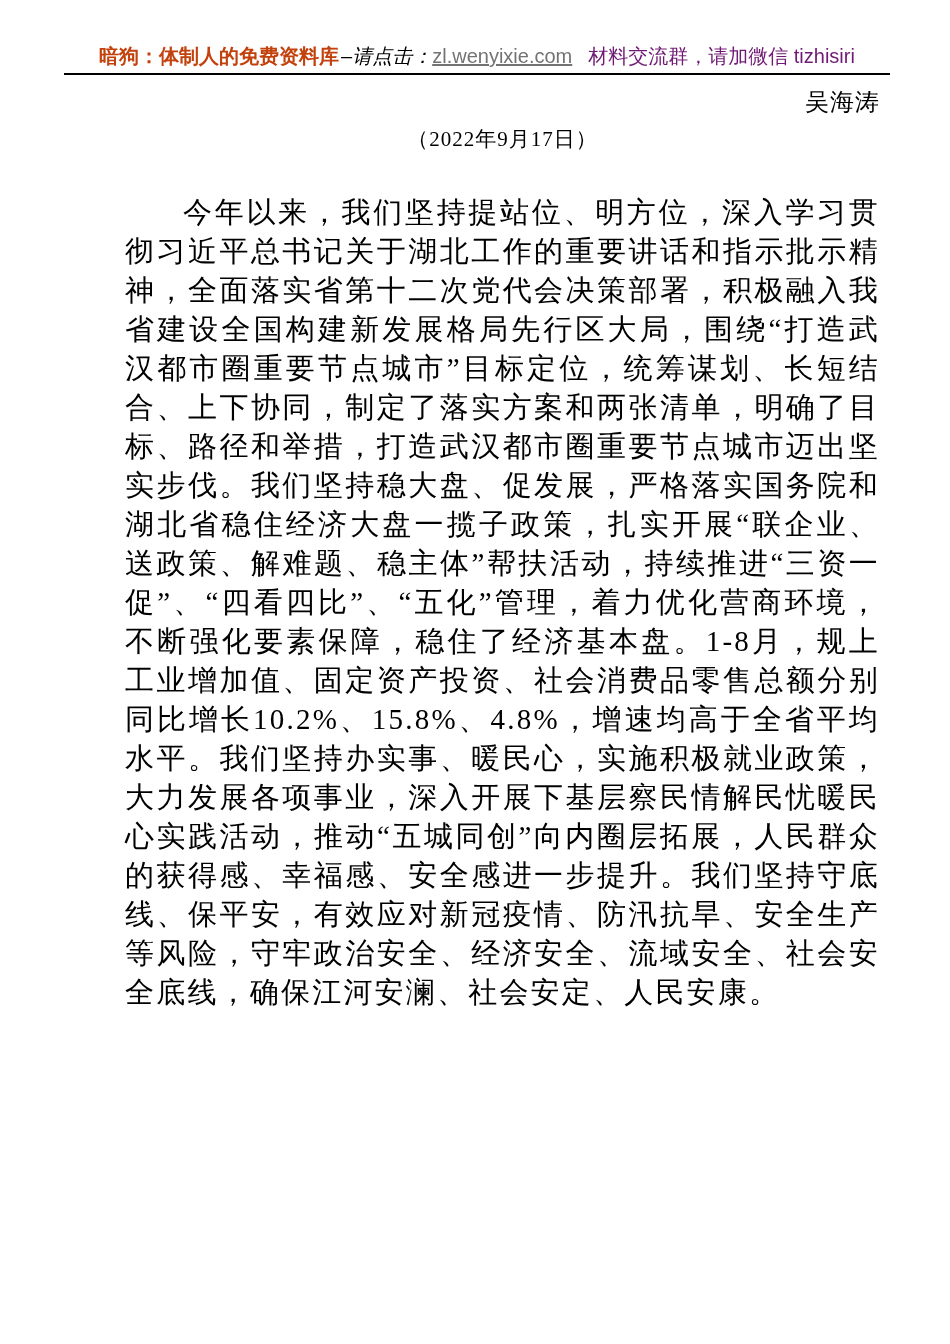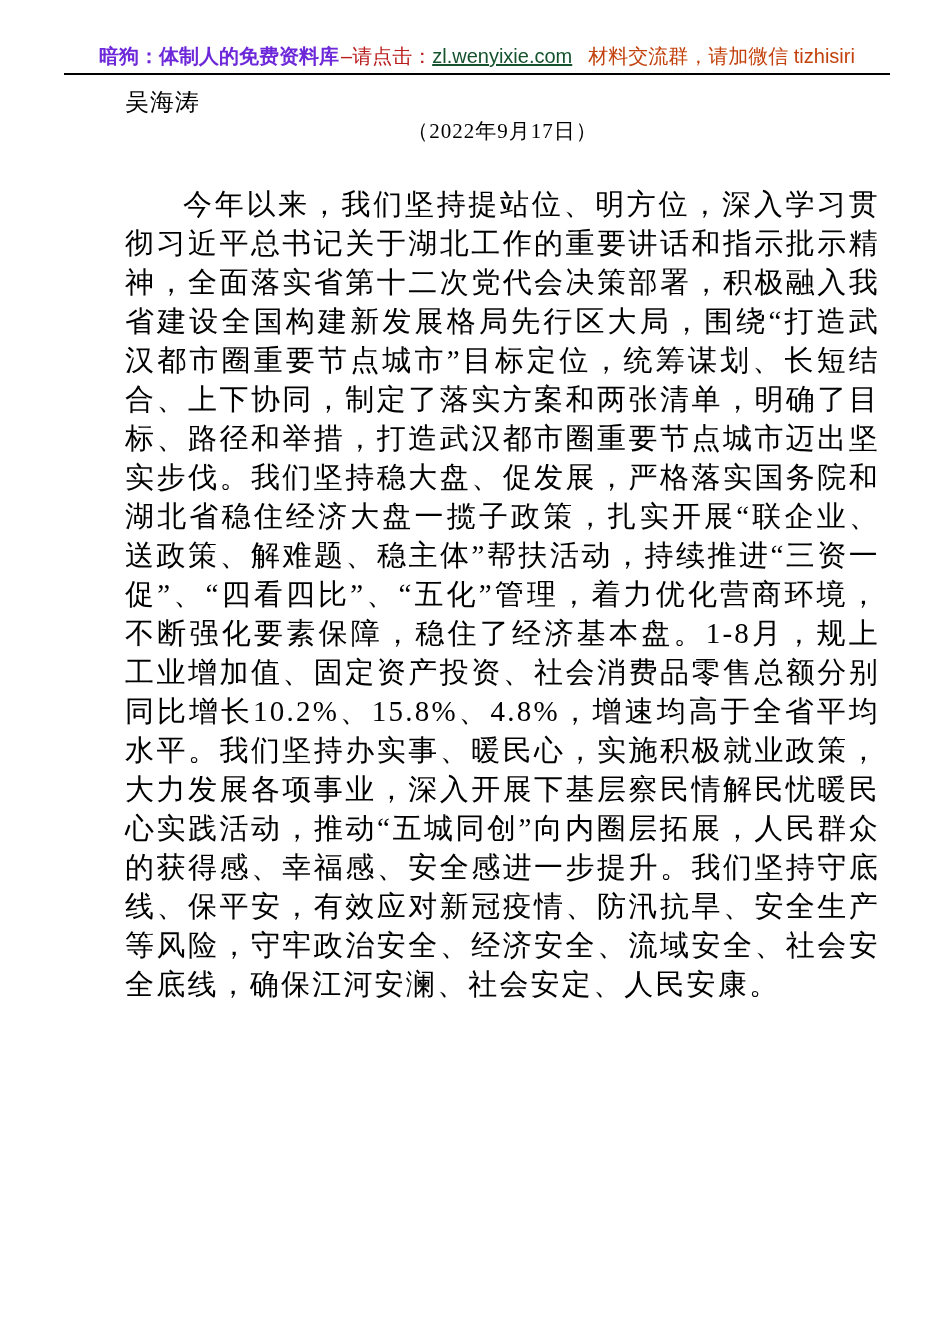--- a/index.html
+++ b/index.html
@@ -20,58 +20,59 @@
     padding-top: 44px;
     padding-bottom: 5px;
     border-bottom: 2px solid #000000;
     text-align: center;
     font-family: "Liberation Sans", sans-serif;
     font-size: 20px;
     line-height: 24px;
     white-space: nowrap;
   }
   .promo-red {
-    color: #6d28d9;
+    color: #c2410c;
     font-weight: bold;
   }
   .promo-click {
-    color: #b91c1c;
+    color: #000000;
     margin-left: 2px;
+    font-style: italic;
   }
   .promo-link {
-    color: #14532d;
+    color: #737373;
     text-decoration: underline;
     cursor: pointer;
   }
   .promo-suffix {
-    color: #c2410c;
+    color: #701a75;
     margin-left: 16px;
   }
 
   
   .doc {
     margin: 0 70px 0 125px; 
   }
   .doc-title {
     margin-top: 50px;
     text-align: center;
     font-size: 23px;
     line-height: 30px;
     font-weight: bold;
     letter-spacing: 0.5px;
   }
   .doc-author {
     margin-top: 14px;
-    text-align: left;
+    text-align: right;
     font-size: 24px;
     line-height: 26px;
     letter-spacing: 1px;
   }
   .doc-date {
-    margin-top: 4px;
+    margin-top: 12px;
     text-align: center;
     font-size: 21px;
     line-height: 24px;
     letter-spacing: 1px;
   }
   .doc-text {
     margin-top: 42px;
   }
   .doc-text p {
     margin: 0;

